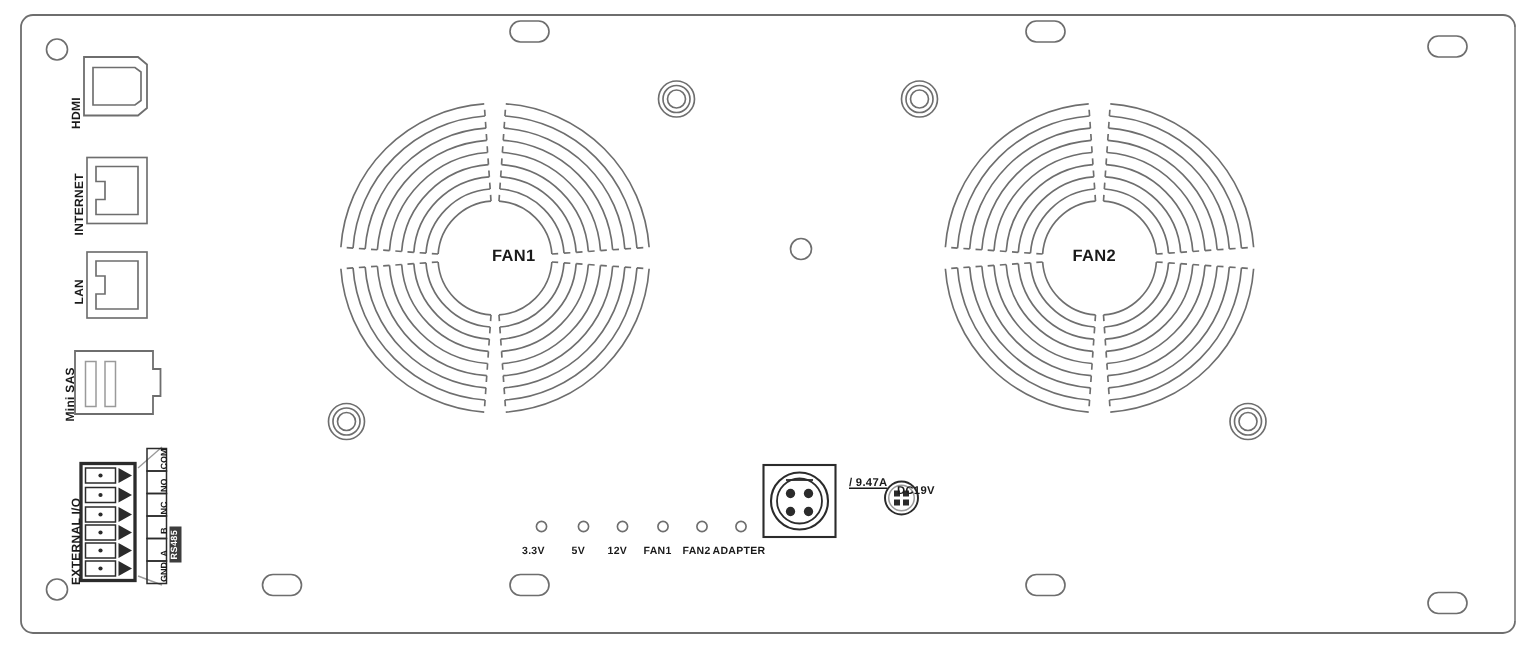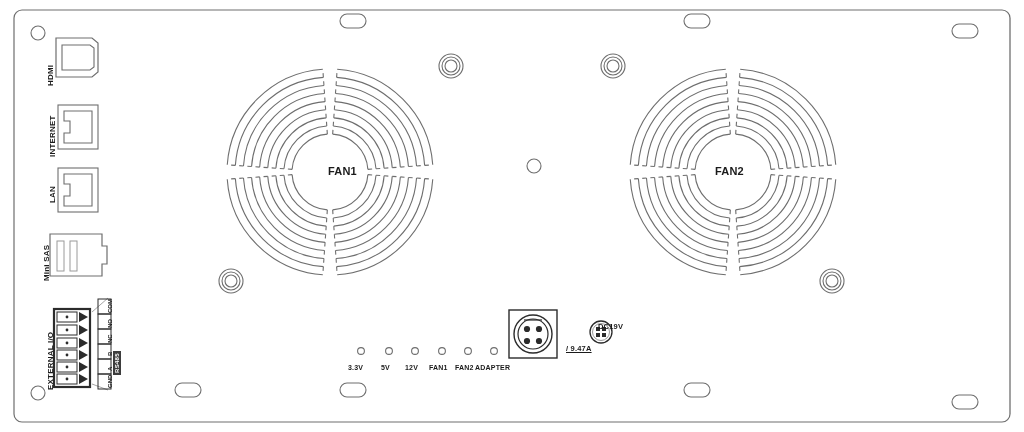--- a/index.html
+++ b/index.html
@@ -412,15 +412,15 @@
   
   <div class="lbl ledlbl" style="left:348px; top:364px;">3.3V</div>
   <div class="lbl ledlbl" style="left:381px; top:364px;">5V</div>
   <div class="lbl ledlbl" style="left:405px; top:364px;">12V</div>
   <div class="lbl ledlbl" style="left:429px; top:364px;">FAN1</div>
   <div class="lbl ledlbl" style="left:455px; top:364px;">FAN2</div>
   <div class="lbl ledlbl" style="left:475px; top:364px;">ADAPTER</div>
 
   
   <div class="lbl dclbl" style="left:598px; top:322px;">DC19V</div>
-  <div class="lbl dclbl" style="left:566px; top:344px;text-decoration:underline;">/ 9.47A</div>
+  <div class="lbl dclbl" style="left:566px; top:317px;text-decoration:underline;">/ 9.47A</div>
 
 </div>
 
 </body></html>

